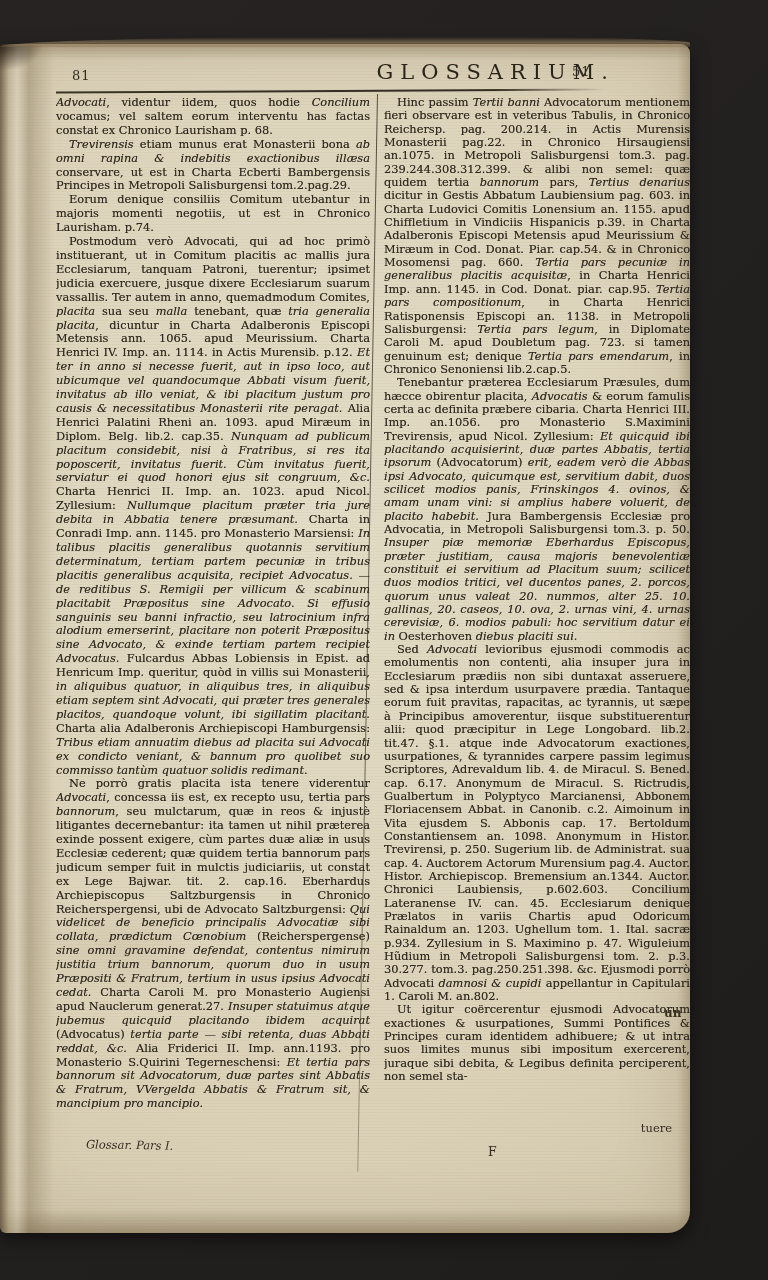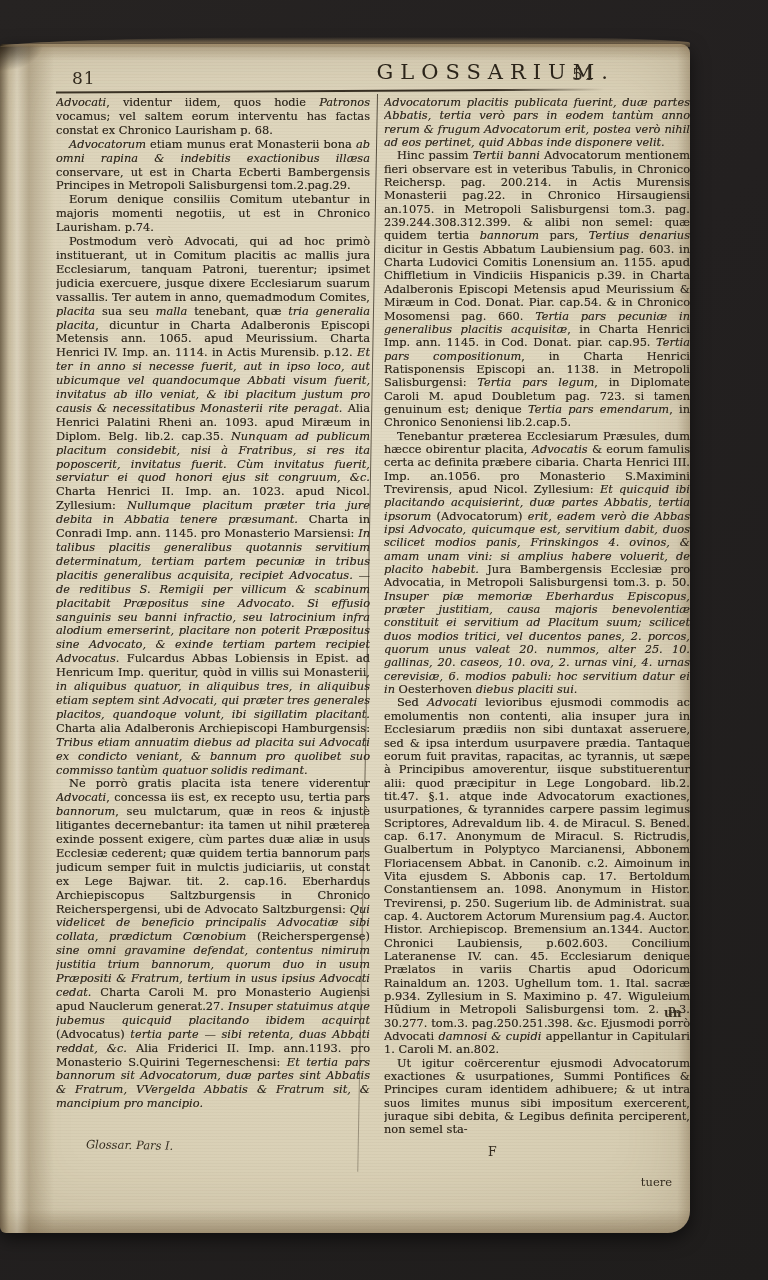--- a/index.html
+++ b/index.html
@@ -21,21 +21,21 @@
       radial-gradient(110px 65px at 120px 905px, rgba(150,130,95,.12), rgba(0,0,0,0) 75%),
       repeating-linear-gradient(180deg, rgba(80,62,38,.035) 0 1px, rgba(0,0,0,0) 1px 3px),
       radial-gradient(120% 90% at 45% 40%, #e3dcc6 0%, #dbd2b8 55%, #cdc3a6 100%);
     box-shadow: inset 0 0 70px rgba(95,75,45,.22), 0 6px 18px rgba(0,0,0,.55);
   }
   .page::before{ 
     content:"";position:absolute;left:0;top:-7px;width:100%;height:10px;
     background:linear-gradient(180deg, rgba(0,0,0,0) 0, rgba(171,146,106,.55) 55%, rgba(120,98,66,.35) 100%);
     border-radius:50% 30% 0 0 / 100% 60% 0 0;
   }
-  .pg-num{position:absolute;font-size:17px;color:#332b1f;letter-spacing:1px;}
+  .pg-num{position:absolute;font-size:13px;color:#332b1f;letter-spacing:1px;}
   .pg-num.left{left:72px;top:24px;}
   .pg-num.right{left:572px;top:20px;}
   .title{
     position:absolute;left:115px;top:16px;width:500px;text-align:right;
     font-size:21px;letter-spacing:7px;color:#2b241a;
   }
   .header-rule{
     position:absolute;left:56px;top:46px;width:548px;height:2px;
     background:linear-gradient(90deg,#3b3325 0%,#352d21 80%,rgba(59,51,37,0) 100%);
     transform:rotate(-0.3deg);
@@ -50,45 +50,44 @@
     text-align:justify;color:#2f281e;
     text-shadow:0 0 .4px rgba(47,40,30,.55);
   }
   .col-left{left:56px;width:314px;height:1046px;font-size:11.4px;line-height:13.9px;}
   .col-right{left:384px;width:306px;height:1062px;font-size:11.4px;line-height:13.35px;}
   .par{margin:0;text-indent:13px;}
   .par.noindent{text-indent:0;}
   .par i{}
   .left-sig{position:absolute;left:86px;top:1094px;font-style:italic;font-size:11.5px;color:#352d20;transform:rotate(1deg);}
   .sheet-sig{position:absolute;left:488px;top:1100px;font-size:12.5px;color:#332b1f;}
-  .catchword{position:absolute;left:560px;top:1131px;width:112px;text-align:right;font-size:11.5px;color:#332b1f;}
+  .catchword{position:absolute;left:560px;top:1077px;width:112px;text-align:right;font-size:11.5px;color:#332b1f;}
   .marginal{position:absolute;left:664px;top:962px;font-size:12px;font-weight:bold;color:#3a3020;}
 </style>
 </head>
 <body>
 
 <div class="page">
 
   <span class="pg-num left">81</span>
   <span class="title">GLOSSARIUM.</span>
   <span class="pg-num right">51</span>
 
   <div class="header-rule"></div>
   <div class="divider"></div>
 
   <div class="col col-left">
-    <p class="par noindent"><i>Advocati</i><span>, videntur iidem, quos hodie </span><i>Patronos</i><span> vocamus; vel saltem eorum interventu has factas constat ex Chronico Laurisham p. 68.</span></p>
-    <p class="par"><i>Advocatorum</i><span> etiam munus erat Monasterii bona </span><i>ab omni rapina &amp; indebitis exactionibus illæsa</i><span> conservare, ut est in Charta Ecberti Bambergensis Principes in Metropoli Salisburgensi tom.2.pag.29.</span></p>
+    <p class="par noindent"><i>Advocati</i><span>, videntur iidem, quos hodie </span><i>Concilium</i><span> vocamus; vel saltem eorum interventu has factas constat ex Chronico Laurisham p. 68.</span></p>
+    <p class="par"><i>Trevirensis</i><span> etiam munus erat Monasterii bona </span><i>ab omni rapina &amp; indebitis exactionibus illæsa</i><span> conservare, ut est in Charta Ecberti Bambergensis Principes in Metropoli Salisburgensi tom.2.pag.29.</span></p>
     <p class="par"><span>Eorum denique consiliis Comitum utebantur in majoris momenti negotiis, ut est in Chronico Laurisham. p.74.</span></p>
     <p class="par"><span>Postmodum verò Advocati, qui ad hoc primò instituerant, ut in Comitum placitis ac mallis jura Ecclesiarum, tanquam Patroni, tuerentur; ipsimet judicia exercuere, jusque dixere Ecclesiarum suarum vassallis. Ter autem in anno, quemadmodum Comites, </span><i>placita</i><span> sua seu </span><i>malla</i><span> tenebant, quæ </span><i>tria generalia placita</i><span>, dicuntur in Charta Adalberonis Episcopi Metensis ann. 1065. apud Meurissium. Charta Henrici IV. Imp. an. 1114. in Actis Murensib. p.12. </span><i>Et ter in anno si necesse fuerit, aut in ipso loco, aut ubicumque vel quandocumque Abbati visum fuerit, invitatus ab illo veniat, &amp; ibi placitum justum pro causis &amp; necessitatibus Monasterii rite peragat.</i><span> Alia Henrici Palatini Rheni an. 1093. apud Miræum in Diplom. Belg. lib.2. cap.35. </span><i>Nunquam ad publicum placitum considebit, nisi à Fratribus, si res ita poposcerit, invitatus fuerit. Cùm invitatus fuerit, serviatur ei quod honori ejus sit congruum, &amp;c.</i><span> Charta Henrici II. Imp. an. 1023. apud Nicol. Zyllesium: </span><i>Nullumque placitum præter tria jure debita in Abbatia tenere præsumant.</i><span> Charta in Conradi Imp. ann. 1145. pro Monasterio Marsiensi: </span><i>In talibus placitis generalibus quotannis servitium determinatum, tertiam partem pecuniæ in tribus placitis generalibus acquisita, recipiet Advocatus. — de reditibus S. Remigii per villicum &amp; scabinum placitabit Præpositus sine Advocato. Si effusio sanguinis seu banni infractio, seu latrocinium infra alodium emerserint, placitare non poterit Præpositus sine Advocato, &amp; exinde tertiam partem recipiet Advocatus.</i><span> Fulcardus Abbas Lobiensis in Epist. ad Henricum Imp. queritur, quòd in villis sui Monasterii, </span><i>in aliquibus quatuor, in aliquibus tres, in aliquibus etiam septem sint Advocati, qui præter tres generales placitos, quandoque volunt, ibi sigillatim placitant.</i><span> Charta alia Adalberonis Archiepiscopi Hamburgensis: </span><i>Tribus etiam annuatim diebus ad placita sui Advocati ex condicto veniant, &amp; bannum pro quolibet suo commisso tantùm quatuor solidis redimant.</i></p>
     <p class="par"><span>Ne porrò gratis placita ista tenere viderentur </span><i>Advocati</i><span>, concessa iis est, ex recepto usu, tertia pars </span><i>bannorum</i><span>, seu mulctarum, quæ in reos &amp; injustè litigantes decernebantur: ita tamen ut nihil præterea exinde possent exigere, cùm partes duæ aliæ in usus Ecclesiæ cederent; quæ quidem tertia bannorum pars judicum semper fuit in mulctis judiciariis, ut constat ex Lege Bajwar. tit. 2. cap.16. Eberhardus Archiepiscopus Saltzburgensis in Chronico Reicherspergensi, ubi de Advocato Saltzburgensi: </span><i>Qui videlicet de beneficio principalis Advocatiæ sibi collata, prædictum Cœnobium </i><span>(Reicherspergense)</span><i> sine omni gravamine defendat, contentus nimirum justitia trium bannorum, quorum duo in usum Præpositi &amp; Fratrum, tertium in usus ipsius Advocati cedat.</i><span> Charta Caroli M. pro Monasterio Augiensi apud Nauclerum generat.27. </span><i>Insuper statuimus atque jubemus quicquid placitando ibidem acquirat </i><span>(Advocatus)</span><i> tertia parte — sibi retenta, duas Abbati reddat, &amp;c.</i><span> Alia Friderici II. Imp. ann.1193. pro Monasterio S.Quirini Tegerneschensi: </span><i>Et tertia pars bannorum sit Advocatorum, duæ partes sint Abbatis &amp; Fratrum, VVergelda Abbatis &amp; Fratrum sit, &amp; mancipium pro mancipio.</i></p>
   </div>
 
   <div class="col col-right">
-    <p class="par noindent"><i>Advocatorum placitis publicata fuerint, duæ partes Abbatis, tertia verò pars in eodem tantùm anno rerum &amp; frugum Advocatorum erit, postea verò nihil ad eos pertinet, quid Abbas inde disponere velit.</i></p>
     <p class="par"><span>Hinc passim </span><i>Tertii banni</i><span> Advocatorum mentionem fieri observare est in veteribus Tabulis, in Chronico Reichersp. pag. 200.214. in Actis Murensis Monasterii pag.22. in Chronico Hirsaugiensi an.1075. in Metropoli Salisburgensi tom.3. pag. 239.244.308.312.399. &amp; alibi non semel: quæ quidem tertia </span><i>bannorum</i><span> pars, </span><i>Tertius denarius</i><span> dicitur in Gestis Abbatum Laubiensium pag. 603. in Charta Ludovici Comitis Lonensium an. 1155. apud Chiffletium in Vindiciis Hispanicis p.39. in Charta Adalberonis Episcopi Metensis apud Meurissium &amp; Miræum in Cod. Donat. Piar. cap.54. &amp; in Chronico Mosomensi pag. 660. </span><i>Tertia pars pecuniæ in generalibus placitis acquisitæ</i><span>, in Charta Henrici Imp. ann. 1145. in Cod. Donat. piar. cap.95. </span><i>Tertia pars compositionum</i><span>, in Charta Henrici Ratisponensis Episcopi an. 1138. in Metropoli Salisburgensi: </span><i>Tertia pars legum</i><span>, in Diplomate Caroli M. apud Doubletum pag. 723. si tamen genuinum est; denique </span><i>Tertia pars emendarum</i><span>, in Chronico Senoniensi lib.2.cap.5.</span></p>
     <p class="par"><span>Tenebantur præterea Ecclesiarum Præsules, dum hæcce obirentur placita, </span><i>Advocatis</i><span> &amp; eorum famulis certa ac definita præbere cibaria. Charta Henrici III. Imp. an.1056. pro Monasterio S.Maximini Trevirensis, apud Nicol. Zyllesium: </span><i>Et quicquid ibi placitando acquisierint, duæ partes Abbatis, tertia ipsorum </i><span>(Advocatorum)</span><i> erit, eadem verò die Abbas ipsi Advocato, quicumque est, servitium dabit, duos scilicet modios panis, Frinskingos 4. ovinos, &amp; amam unam vini: si amplius habere voluerit, de placito habebit.</i><span> Jura Bambergensis Ecclesiæ pro Advocatia, in Metropoli Salisburgensi tom.3. p. 50. </span><i>Insuper piæ memoriæ Eberhardus Episcopus, præter justitiam, causa majoris benevolentiæ constituit ei servitium ad Placitum suum; scilicet duos modios tritici, vel ducentos panes, 2. porcos, quorum unus valeat 20. nummos, alter 25. 10. gallinas, 20. caseos, 10. ova, 2. urnas vini, 4. urnas cerevisiæ, 6. modios pabuli: hoc servitium datur ei in </i><span>Oesterhoven</span><i> diebus placiti sui.</i></p>
     <p class="par"><span>Sed </span><i>Advocati</i><span> levioribus ejusmodi commodis ac emolumentis non contenti, alia insuper jura in Ecclesiarum prædiis non sibi duntaxat asseruere, sed &amp; ipsa interdum usurpavere prædia. Tantaque eorum fuit pravitas, rapacitas, ac tyrannis, ut sæpe à Principibus amoverentur, iisque substituerentur alii: quod præcipitur in Lege Longobard. lib.2. tit.47. §.1. atque inde Advocatorum exactiones, usurpationes, &amp; tyrannides carpere passim legimus Scriptores, Adrevaldum lib. 4. de Miracul. S. Bened. cap. 6.17. Anonymum de Miracul. S. Rictrudis, Gualbertum in Polyptyco Marcianensi, Abbonem Floriacensem Abbat. in Canonib. c.2. Aimoinum in Vita ejusdem S. Abbonis cap. 17. Bertoldum Constantiensem an. 1098. Anonymum in Histor. Trevirensi, p. 250. Sugerium lib. de Administrat. sua cap. 4. Auctorem Actorum Murensium pag.4. Auctor. Histor. Archiepiscop. Bremensium an.1344. Auctor. Chronici Laubiensis, p.602.603. Concilium Lateranense IV. can. 45. Ecclesiarum denique Prælatos in variis Chartis apud Odoricum Rainaldum an. 1203. Ughellum tom. 1. Ital. sacræ p.934. Zyllesium in S. Maximino p. 47. Wiguleium Hũdium in Metropoli Salisburgensi tom. 2. p.3. 30.277. tom.3. pag.250.251.398. &amp;c. Ejusmodi porrò Advocati </span><i>damnosi &amp; cupidi</i><span> appellantur in Capitulari 1. Caroli M. an.802.</span></p>
     <p class="par"><span>Ut igitur coërcerentur ejusmodi Advocatorum exactiones &amp; usurpationes, Summi Pontifices &amp; Principes curam identidem adhibuere; &amp; ut intra suos limites munus sibi impositum exercerent, juraque sibi debita, &amp; Legibus definita perciperent, non semel sta-</span></p>
   </div>
 
   <div class="left-sig">Glossar. Pars I.</div>
   <div class="sheet-sig">F</div>
   <div class="catchword">tuere</div>
   <div class="marginal">un</div>

